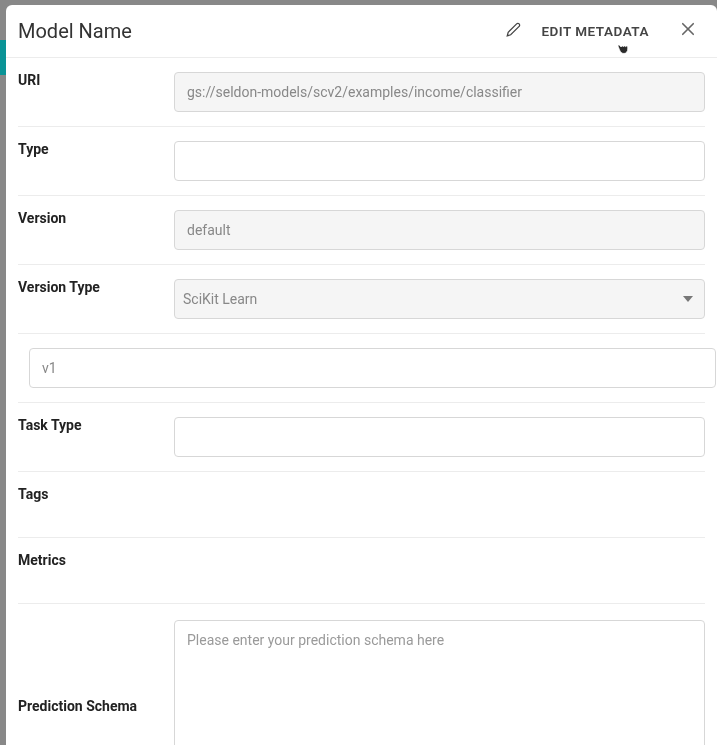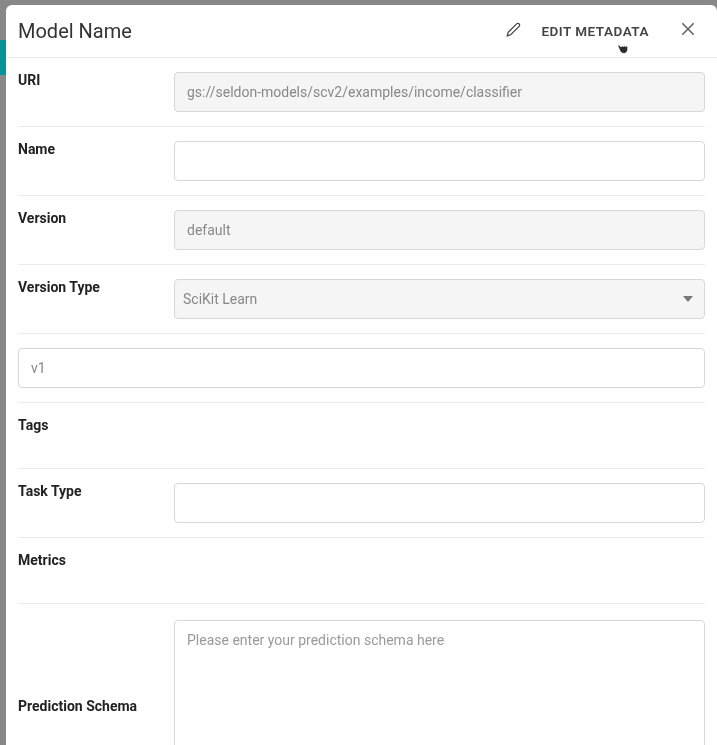--- a/index.html
+++ b/index.html
@@ -200,21 +200,21 @@
   <div class="modal-body">
 
     <div class="form-row">
       <div class="form-label">URI</div>
       <div class="form-control-wrap">
         <input type="text" class="form-input readonly-look" readonly="" value="gs://seldon-models/scv2/examples/income/classifier" style="">
       </div>
     </div>
 
     <div class="form-row">
-      <div class="form-label">Name</div>
+      <div class="form-label">Type</div>
       <div class="form-control-wrap">
         <input type="text" class="form-input" value="" style="">
       </div>
     </div>
 
     <div class="form-row">
       <div class="form-label">Version</div>
       <div class="form-control-wrap">
         <input type="text" class="form-input readonly-look" readonly="" value="default" style="">
       </div>
@@ -229,34 +229,34 @@
             <svg viewBox="0 0 10 6" fill="currentColor">
                 <path d="M0 0 L5 6 L10 0 Z"></path>
               </svg>
           </span>
         </div>
       </div>
     </div>
 
     <div class="form-row">
       <div class="form-control-wrap">
-        <input type="text" class="form-input" style="color: rgb(136, 136, 136);" value="v1">
+        <input type="text" class="form-input" style="color: rgb(136, 136, 136); margin-left: 11px;" value="v1">
+      </div>
+    </div>
+
+    <div class="form-row">
+      <div class="form-label">Task Type</div>
+      <div class="form-control-wrap">
+        <input type="text" class="form-input" value="" style="">
       </div>
     </div>
 
     <div class="form-row no-input">
       <div class="form-label">Tags</div>
       <div class="form-control-wrap"></div>
-    </div>
-
-    <div class="form-row">
-      <div class="form-label">Task Type</div>
-      <div class="form-control-wrap">
-        <input type="text" class="form-input" value="" style="">
-      </div>
     </div>
 
     <div class="form-row no-input">
       <div class="form-label">Metrics</div>
       <div class="form-control-wrap"></div>
     </div>
 
     <div class="form-row tall" style="border-bottom:none;">
       <div class="form-label">Prediction Schema</div>
       <div class="form-control-wrap">

